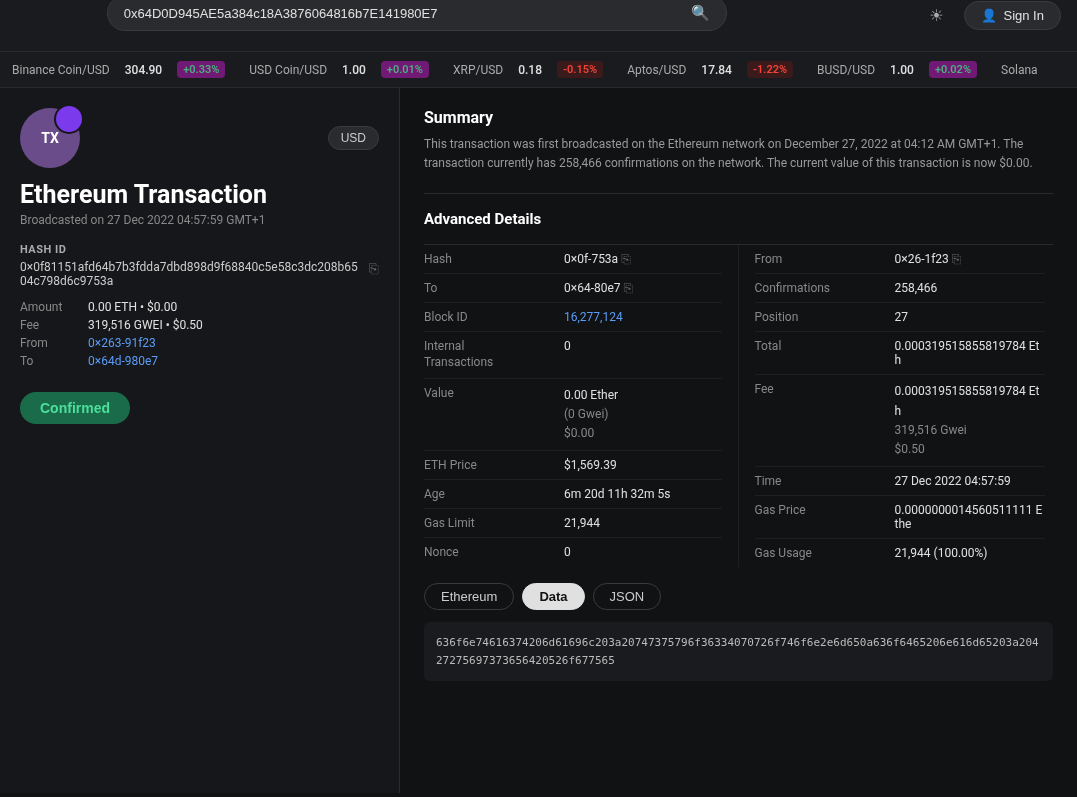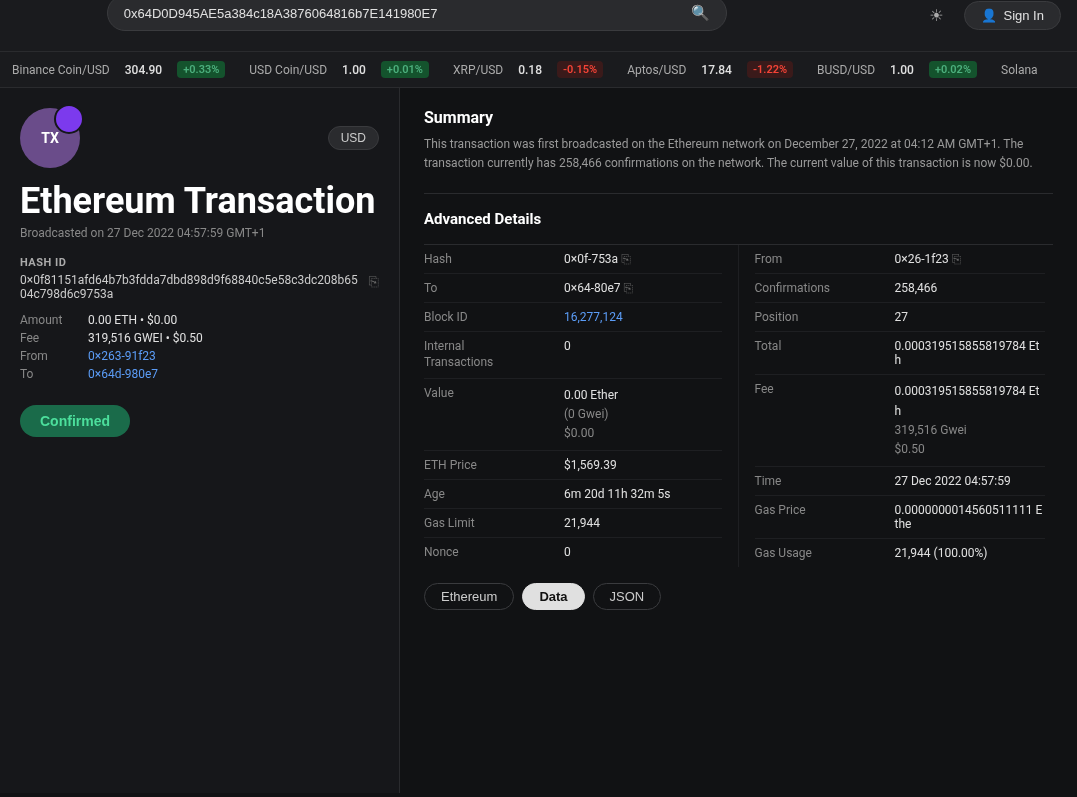--- a/index.html
+++ b/index.html
@@ -96,21 +96,21 @@
       color: #ccc;
     }
     .ticker-name { color: #aaa; }
     .ticker-price { color: #e0e0e0; font-weight: 500; }
     .badge {
       padding: 2px 6px;
       border-radius: 4px;
       font-size: 11px;
       font-weight: 600;
     }
-    .badge-up { background: #14532d; color: #4caf7d; }
+    .badge-up { background: #701a75; color: #4caf7d; }
     .badge-down { background: #3a1a1a; color: #f44336; }
 
     
     .main-layout {
       display: flex;
       height: calc(797px - 56px - 36px);
     }
 
     
     .left-panel {
@@ -155,21 +155,21 @@
       margin-left: auto;
       background: #2a2b2e;
       border: 1px solid #3a3b3e;
       border-radius: 16px;
       padding: 4px 12px;
       font-size: 12px;
       color: #ccc;
       cursor: pointer;
     }
     .tx-title {
-      font-size: 36px;
+      font-size: 25px;
       font-weight: 700;
       color: #fff;
       margin-bottom: 4px;
     }
     .tx-broadcast {
       font-size: 12px;
       color: #888;
       margin-bottom: 16px;
     }
     .section-label {
@@ -509,15 +509,17 @@
         </div>
       </div>
     </div>
 
     <div class="tabs-bar">
       <button class="tab-btn">Ethereum</button>
       <button class="tab-btn active">Data</button>
       <button class="tab-btn">JSON</button>
     </div>
 
+    <div class="data-box">636f6e74616374206d61696c203a20747375796f36334070726f746f6e2e6d650a636f6465206e616d65203a204
+27275697373656420526f677565</div>
   </div>
 
 </div>
 
 </body></html>

